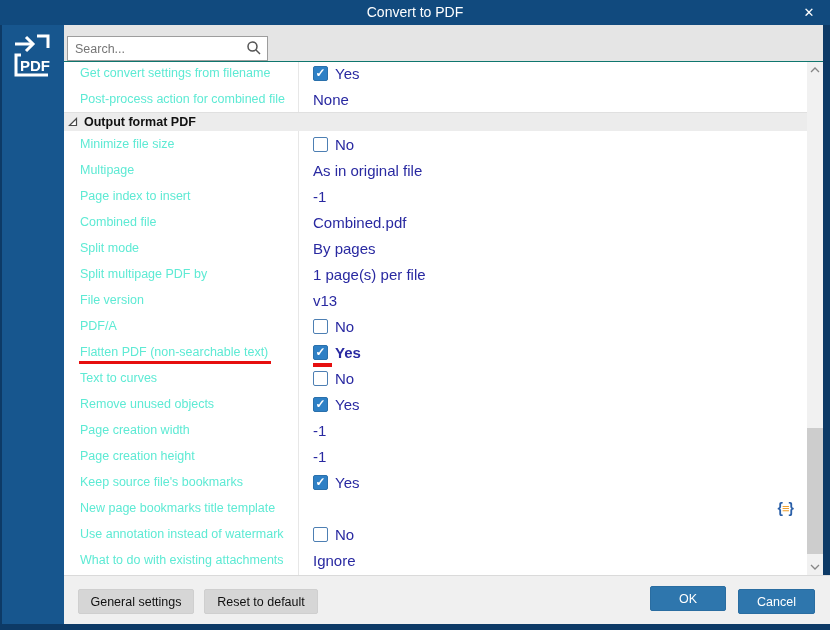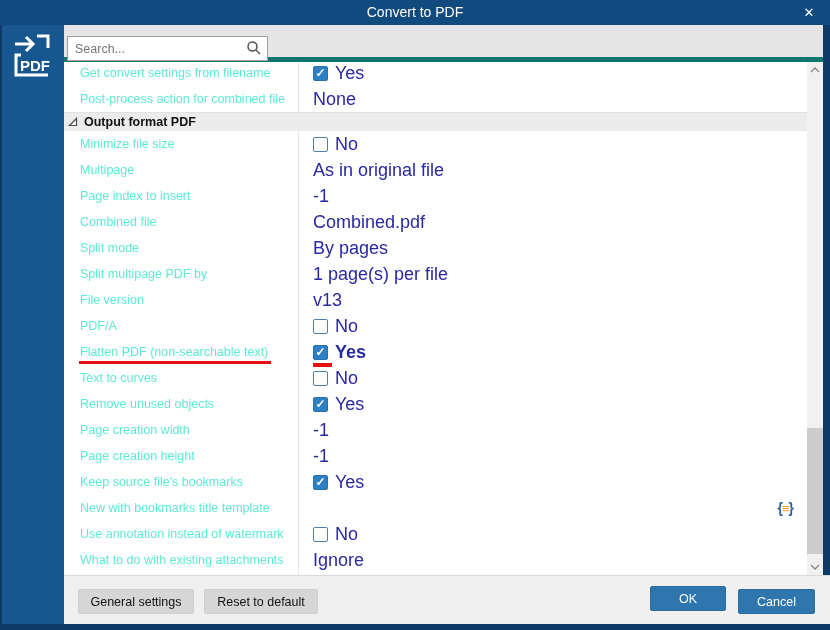--- a/index.html
+++ b/index.html
@@ -10,33 +10,33 @@
   .titlebar{position:absolute;left:0;top:0;width:830px;height:25px;background:var(--titlebar,#114a7e);}
   .title{position:absolute;left:0;top:0;width:100%;height:25px;line-height:25px;text-align:center;color:#fff;font-size:14px;}
   .close-btn{position:absolute;right:6px;top:0;width:30px;height:25px;line-height:25px;text-align:center;color:#fff;font-size:13px;cursor:pointer;}
 
   
   .sidebar{position:absolute;left:2px;top:25px;width:62px;height:599px;background:var(--sidebar,#17568e);text-align:right;}
   .logo{position:absolute;left:10px;top:8px;}
 
   
   .content{position:absolute;left:64px;top:25px;width:759px;height:599px;background:#fff;}
-  .header-strip{position:absolute;left:64px;top:25px;width:759px;height:37px;background:var(--strip,#e5e5e5);border-bottom:5px solid #0f766e;z-index:5;}
+  .header-strip{position:absolute;left:64px;top:25px;width:759px;height:37px;background:var(--strip,#e5e5e5);border-bottom:1px solid #0f766e;z-index:5;}
   .search-wrap{position:absolute;left:3px;top:11px;width:201px;height:25px;}
   .search-input{width:201px;height:25px;border:1px solid #9d9d9d;background:#fff;padding:0 26px 0 7px;font-size:12.5px;color:#444;outline:none;}
   .search-input::placeholder{color:#767676;}
   .search-icon{position:absolute;right:6px;top:4px;}
 
   
   .vdiv{position:absolute;left:298px;top:62px;width:1px;height:513px;background:#e7e7e7;z-index:1;}
   .rows{position:absolute;left:64px;top:60px;width:743px;height:515px;z-index:2;overflow:hidden;}
   .row{position:relative;width:743px;height:26px;background:transparent;}
   .row .label{position:absolute;left:16px;top:50%;transform:translateY(-50%);font-size:12.5px;color:#5eead4;white-space:nowrap;}
   .row .val-wrap{position:absolute;left:249px;top:0;height:100%;display:flex;align-items:center;}
-  .row .val{font-size:18px;color:var(--valtext,#2929a1);white-space:nowrap;}
+  .row .val{font-size:15px;color:var(--valtext,#2929a1);white-space:nowrap;}
   .cb{position:relative;width:15px;height:15px;border:1px solid #4d7fb3;background:#fff;border-radius:2px;margin-right:7px;display:inline-flex;align-items:center;justify-content:center;flex:0 0 auto;}
   .cb.checked{background:var(--cbblue,#2e80c5);border-color:#2a70ab;}
   .cb.checked::after{content:"✓";color:#fff;font-size:12px;font-weight:bold;line-height:1;margin-top:-1px;}
   .row.highlight .val{font-weight:bold;}
   .row.highlight .label::after{content:"";position:absolute;left:-1px;right:-3px;bottom:-5px;height:3px;background:var(--red,#e60f0f);}
   .row.highlight .cb::before{content:"";position:absolute;left:-1px;top:17px;width:19px;height:4px;background:var(--red,#e60f0f);}
   .row.section{height:19px;background:var(--sectiongray,#ececec);border-top:1px solid #e0e0e0;display:flex;align-items:center;padding-left:4px;}
   .row.section .sec-label{position:static;transform:none;font-weight:bold;font-size:12.5px;color:#111;margin-left:6px;white-space:nowrap;}
   .trail{position:absolute;right:14px;top:50%;transform:translateY(-50%);font-size:14px;font-weight:bold;letter-spacing:-1px;cursor:pointer;}
   .trail .brace{color:#2a5fa8;}
@@ -230,21 +230,21 @@
   </div>
       <div class="row">
     <span class="label">Keep source file's bookmarks</span>
     <span class="val-wrap">
       <span class="cb checked"></span>
       <span class="val">Yes</span>
     </span>
 
   </div>
       <div class="row">
-    <span class="label">New with bookmarks title template</span>
+    <span class="label">New page bookmarks title template</span>
     <span class="val-wrap">
 
       <span class="val"></span>
     </span>
     <span class="trail">
       <span class="brace">{</span><span class="lines">≡</span><span class="brace">}</span>
     </span>
   </div>
       <div class="row">
     <span class="label">Use annotation instead of watermark</span>

